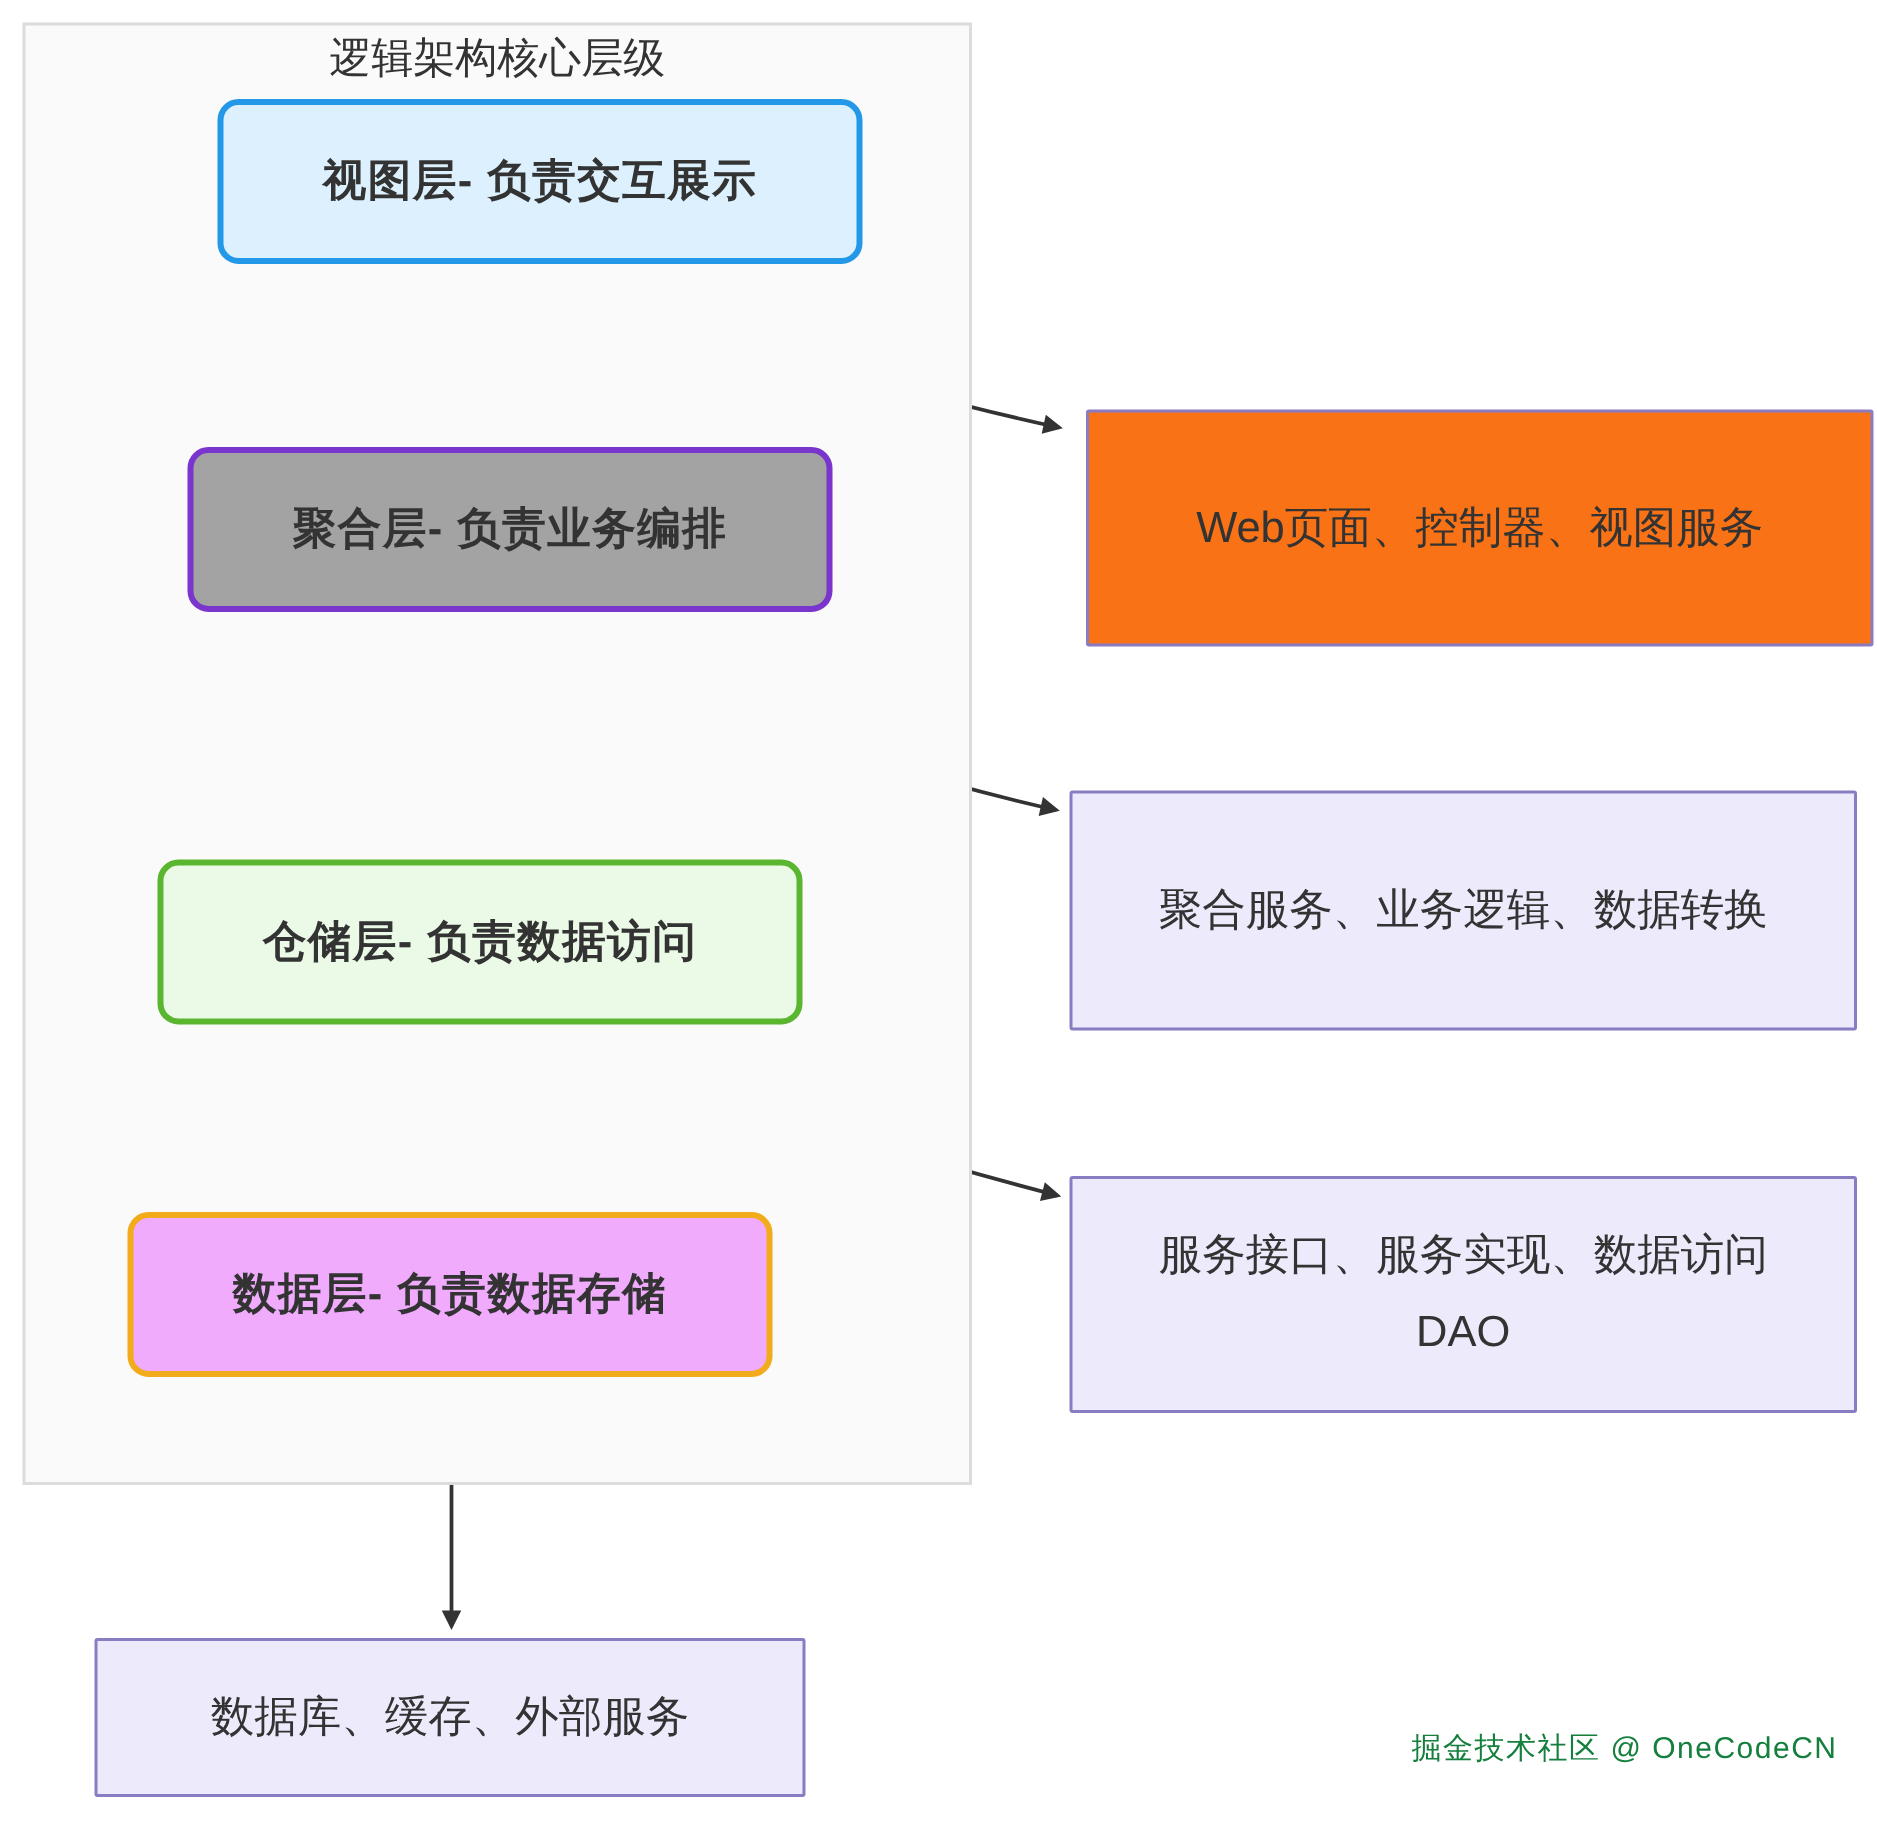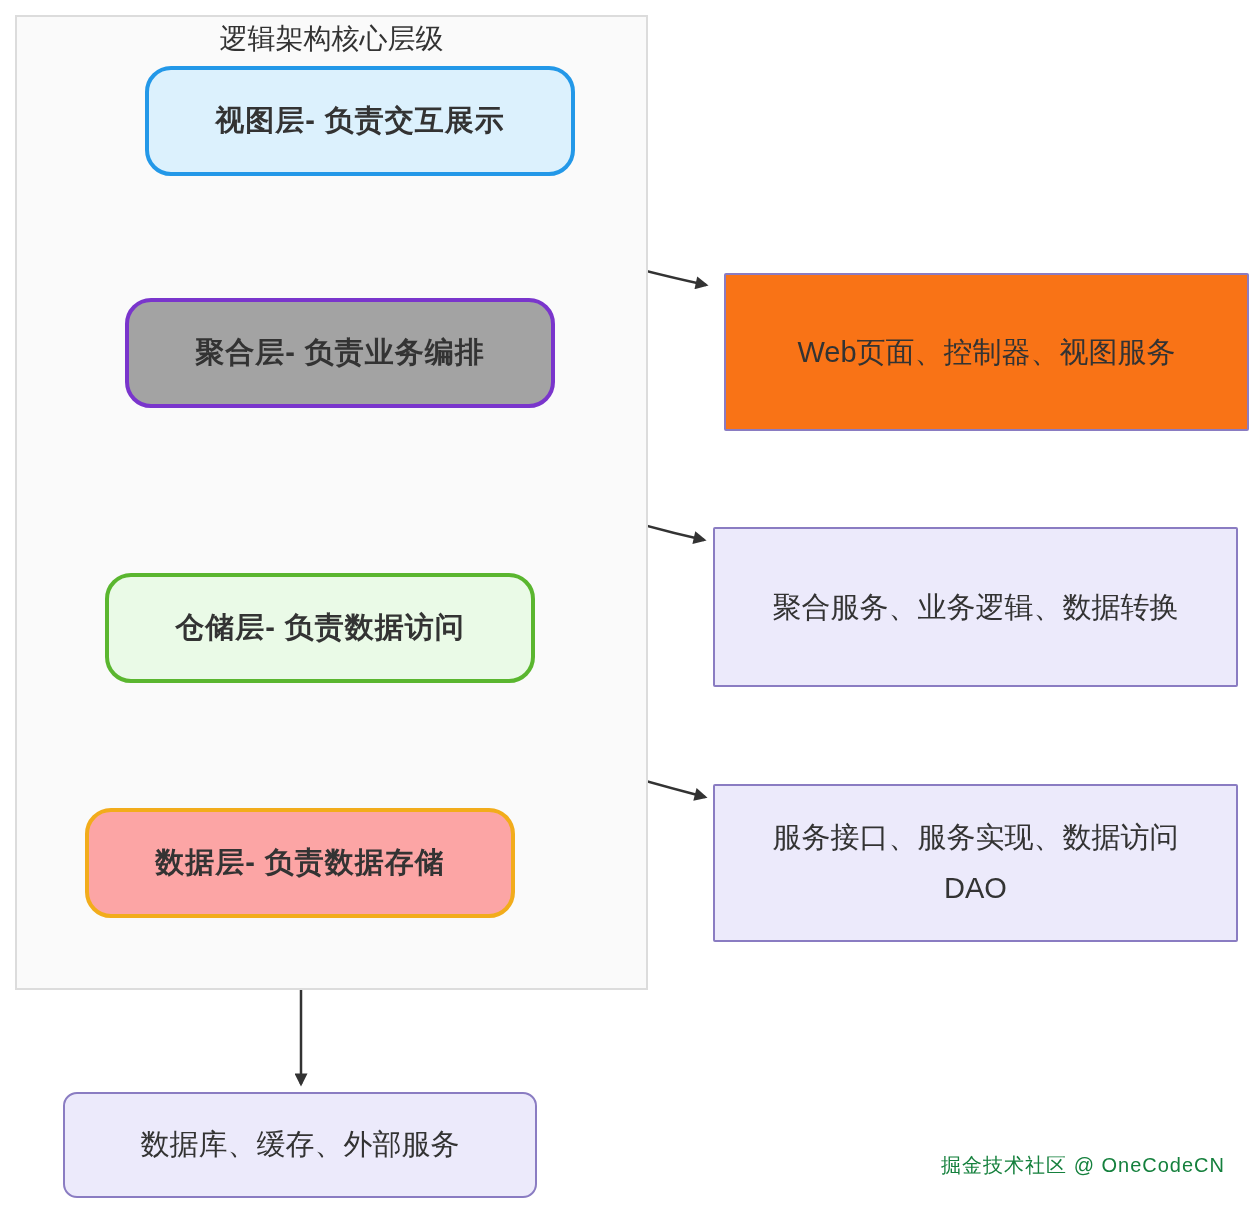--- a/index.html
+++ b/index.html
@@ -55,21 +55,21 @@
     align-items: center;
     justify-content: center;
     text-align: center;
     box-sizing: border-box;
     color: #333333;
   }
   .layer-node {
     width: 430px;
     height: 110px;
     border: 4px solid;
-    border-radius: 26px;
+    border-radius: 14px;
     font-size: 29px;
     font-weight: bold;
     letter-spacing: 1px;
   }
   .layer-1 { left: 145px; top: 66px; }
   .layer-2 { left: 125px; top: 298px; }
   .layer-3 { left: 105px; top: 553px; margin-top: 20px; }
   .layer-4 { left: 85px;  top: 808px; }
   .detail-node {
     width: 525px;
@@ -81,21 +81,21 @@
   }
   .detail-1 { left: 713px; top: 273px; height: 158px; }
   .detail-2 { left: 713px; top: 527px; height: 160px; }
   .detail-3 { left: 713px; top: 784px; height: 158px; }
   .external-node {
     left: 63px;
     top: 1092px;
     width: 474px;
     height: 106px;
     border: 2px solid;
-    border-radius: 14px;
+    border-radius: 2px;
     font-size: 29px;
   }
   .watermark {
     position: absolute;
     right: 26px;
     top: 1152px;
     font-size: 20px;
     color: #15803d;
     text-shadow: 2px 2px 2px #ffffff;
     letter-spacing: 1px;
@@ -126,21 +126,21 @@
 
   <div class="node layer-node layer-1" style="background-color: rgb(220, 241, 253); border-color: rgb(35, 152, 232);">
     <span>视图层- 负责交互展示</span>
   </div>
   <div class="node layer-node layer-2" style="background-color: #a3a3a3; border-color: rgb(122, 53, 204);">
     <span>聚合层- 负责业务编排</span>
   </div>
   <div class="node layer-node layer-3" style="background-color: rgb(234, 250, 231); border-color: rgb(90, 182, 47);">
     <span>仓储层- 负责数据访问</span>
   </div>
-  <div class="node layer-node layer-4" style="background-color: #fca5a5; border-color: rgb(242, 172, 27);">
+  <div class="node layer-node layer-4" style="background-color: #f0abfc; border-color: rgb(242, 172, 27);">
     <span>数据层- 负责数据存储</span>
   </div>
 
   <div class="node detail-node detail-1" style="background-color: #f97316; border-color: rgb(138, 124, 194); margin-left: 11px;">
     <span>Web页面、控制器、视图服务</span>
   </div>
   <div class="node detail-node detail-2" style="background-color: rgb(236, 234, 251); border-color: rgb(138, 124, 194);">
     <span>聚合服务、业务逻辑、数据转换</span>
   </div>
   <div class="node detail-node detail-3" style="background-color: rgb(236, 234, 251); border-color: rgb(138, 124, 194);">

